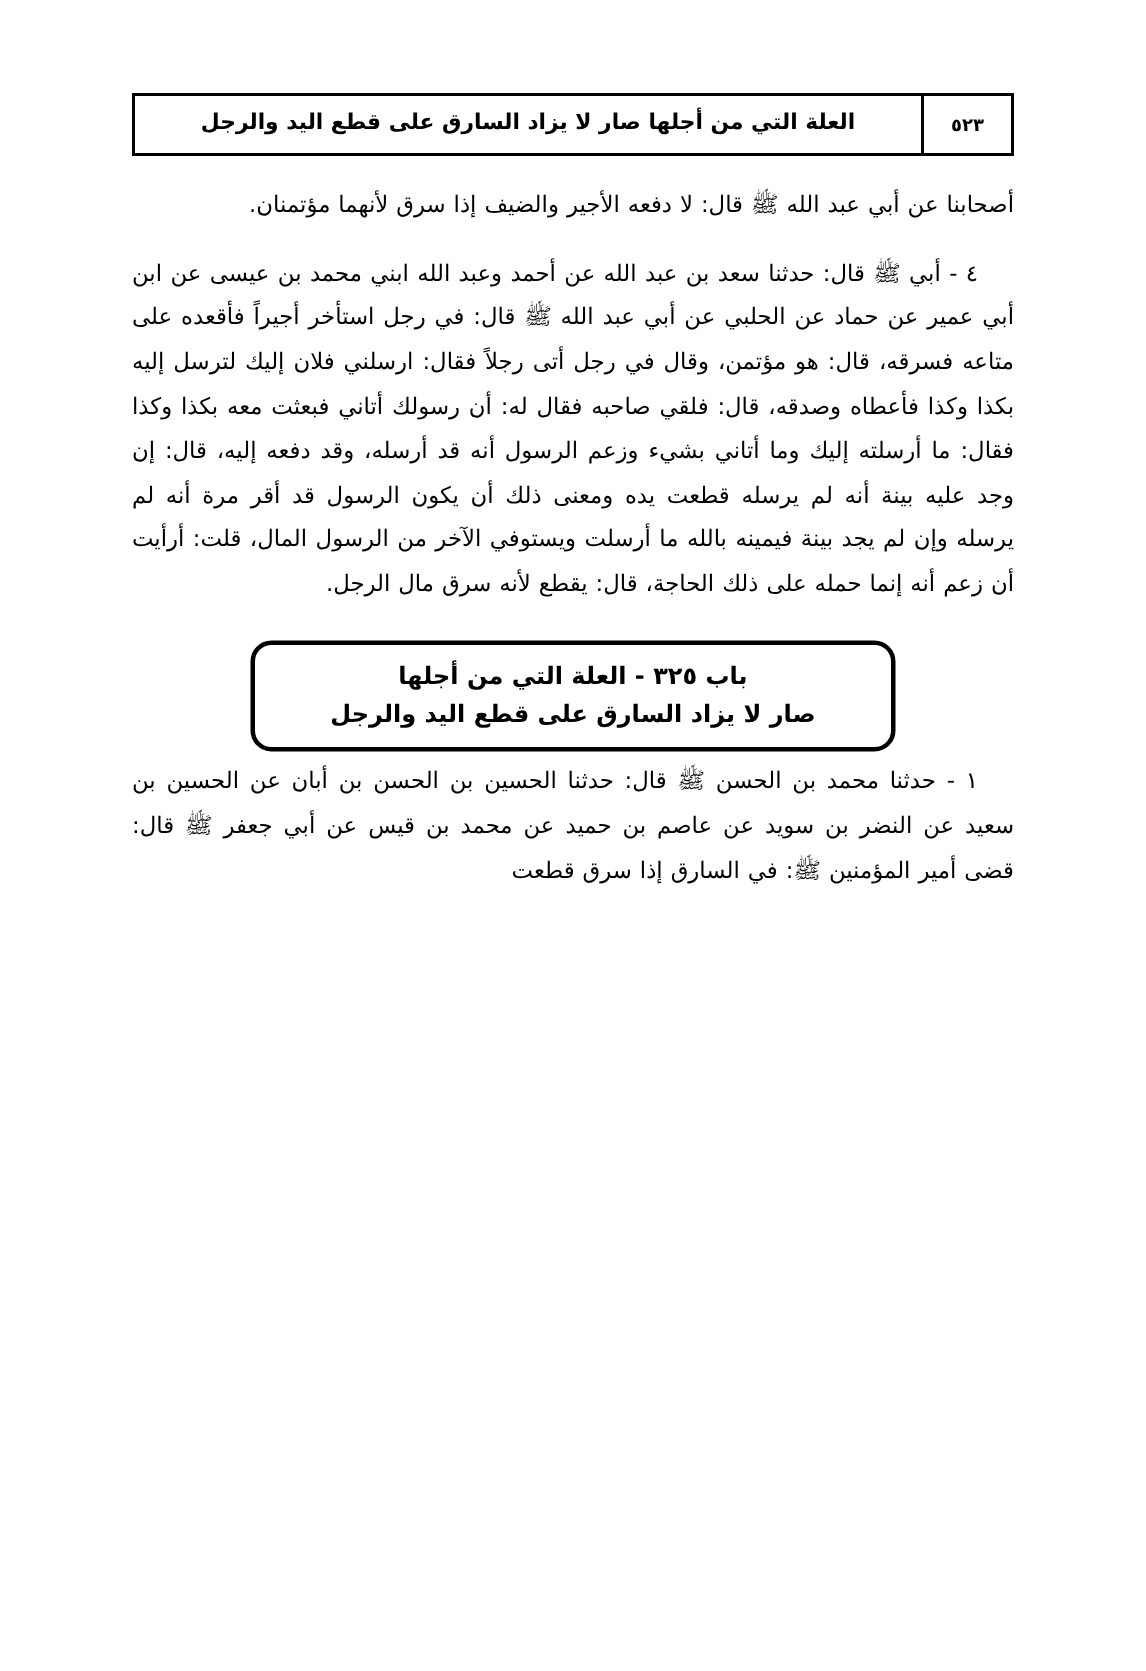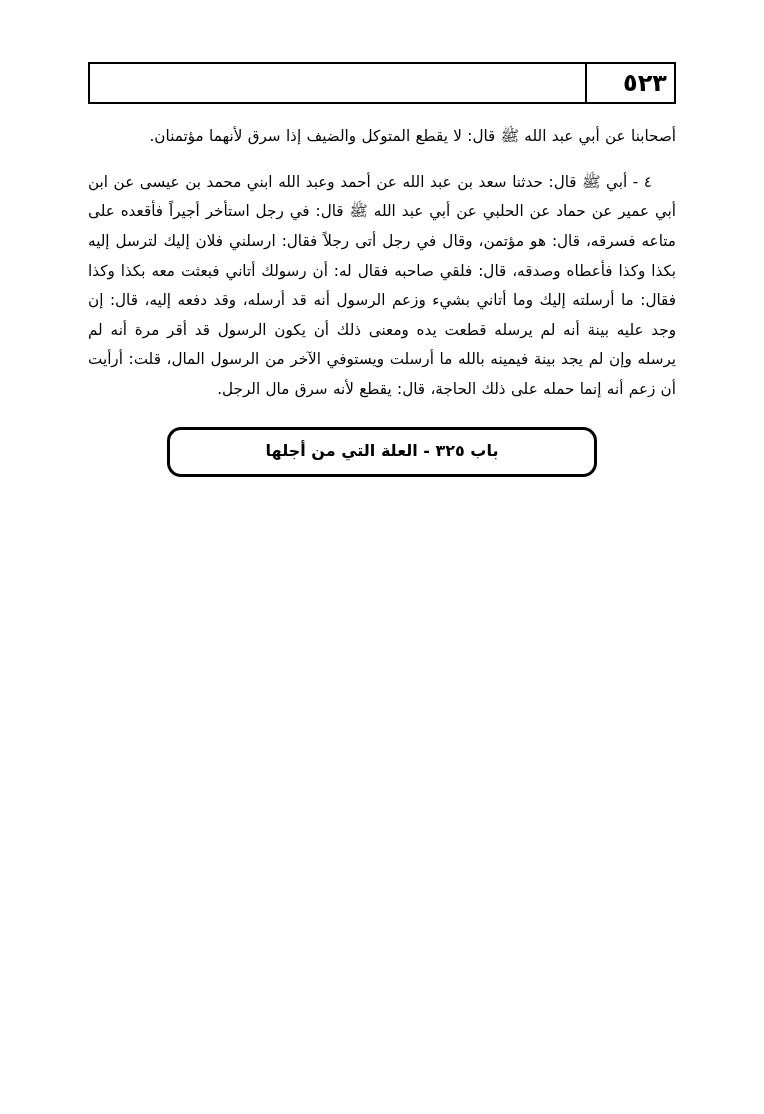--- a/index.html
+++ b/index.html
@@ -35,25 +35,24 @@
     display: flex;
     flex-direction: row;
     align-items: stretch;
   }
   .page-number-box {
     width: 58px;
     border-left: 2px solid #000;
     display: flex;
     align-items: center;
     justify-content: center;
-    font-size: 24px;
+    font-size: 12px;
     font-weight: bold;
     letter-spacing: 1px;
     font-family: "DejaVu Sans", sans-serif;
-    padding-left: 29px;
   }
   .header-title {
     flex: 1;
     display: flex;
     align-items: center;
     justify-content: center;
     font-size: 14.5px;
     font-weight: bold;
     padding: 0 10px;
     text-align: center;
@@ -95,29 +94,32 @@
   }
   .chapter-line { display: block; }
 </style>
 </head>
 <body>
 
 <div class="page">
 
   <div class="header">
     <div class="page-number-box">٥٢٣</div>
+    <div class="header-title">العلة التي من أجلها صار لا يزاد السارق على قطع اليد والرجل</div>
   </div>
 
   <div class="content">
 
-    <p class="para">أصحابنا عن أبي عبد الله ﷺ قال: لا يقطع المتوكل والضيف إذا سرق لأنهما مؤتمنان.</p>
+    <p class="para">أصحابنا عن أبي عبد الله ﷺ قال: لا دفعه الأجير والضيف إذا سرق لأنهما مؤتمنان.</p>
 
 
 
     <p class="para indent">٤ - أبي ﷺ قال: حدثنا سعد بن عبد الله عن أحمد وعبد الله ابني محمد بن عيسى عن ابن أبي عمير عن حماد عن الحلبي عن أبي عبد الله ﷺ قال: في رجل استأخر أجيراً فأقعده على متاعه فسرقه، قال: هو مؤتمن، وقال في رجل أتى رجلاً فقال: ارسلني فلان إليك لترسل إليه بكذا وكذا فأعطاه وصدقه، قال: فلقي صاحبه فقال له: أن رسولك أتاني فبعثت معه بكذا وكذا فقال: ما أرسلته إليك وما أتاني بشيء وزعم الرسول أنه قد أرسله، وقد دفعه إليه، قال: إن وجد عليه بينة أنه لم يرسله قطعت يده ومعنى ذلك أن يكون الرسول قد أقر مرة أنه لم يرسله وإن لم يجد بينة فيمينه بالله ما أرسلت ويستوفي الآخر من الرسول المال، قلت: أرأيت أن زعم أنه إنما حمله على ذلك الحاجة، قال: يقطع لأنه سرق مال الرجل.</p>
 
     <div class="chapter-box">
       <span class="chapter-line">باب ٣٢٥ - العلة التي من أجلها</span>
+      <span class="chapter-line">صار لا يزاد السارق على قطع اليد والرجل</span>
     </div>
 
+    <p class="para indent">١ - حدثنا محمد بن الحسن ﷺ قال: حدثنا الحسين بن الحسن بن أبان عن الحسين بن سعيد عن النضر بن سويد عن عاصم بن حميد عن محمد بن قيس عن أبي جعفر ﷺ قال: قضى أمير المؤمنين ﷺ: في السارق إذا سرق قطعت</p>
 
   </div>
 </div>
 
 </body></html>

